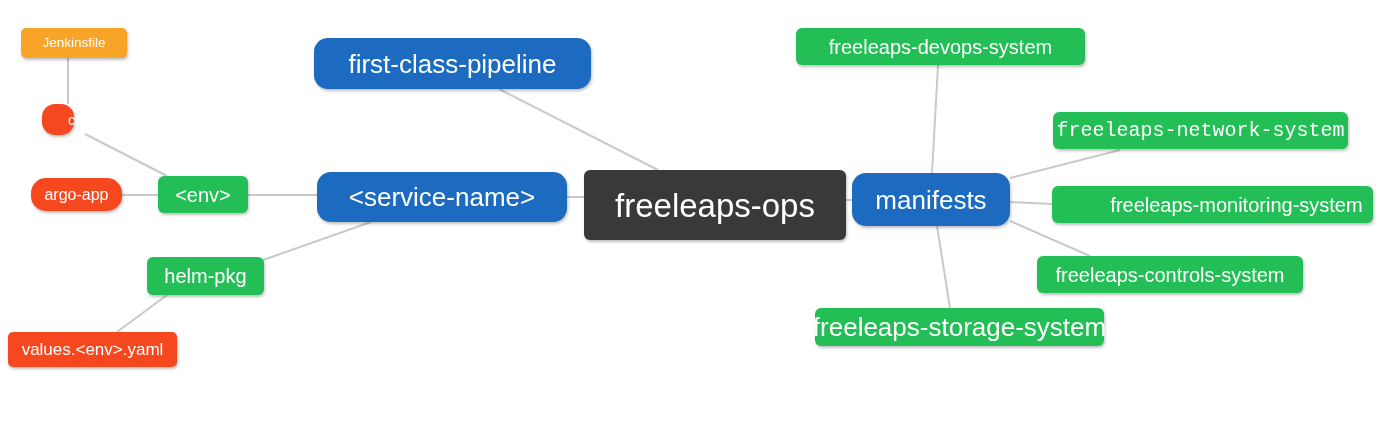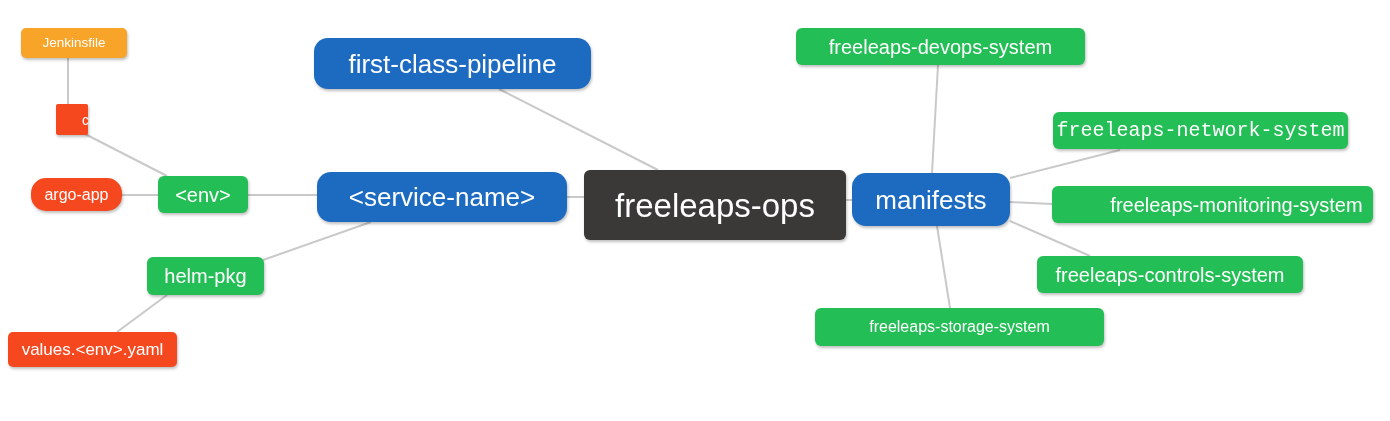--- a/index.html
+++ b/index.html
@@ -34,34 +34,34 @@
     cursor: default;
     line-height: 1;
   }
   .dark   { background: #3b3838; }
   .blue   { background: #1c6bc1; border-radius: 14px; }
   .green  { background: #23be55; }
   .red    { background: #f5481f; }
   .orange { background: #f7a428; }
 
   .n-jenkinsfile { left: 21px;  top: 28px;  width: 106px;  height: 30px; font-size: 13.5px; border-radius: 5px; }
-  .n-ci          { left: 56px;  top: 104px; width: 32px;  height: 31px; font-size: 14px;   border-radius: 2px; padding-left: 30px; }
+  .n-ci          { left: 42px;  top: 104px; width: 32px;  height: 31px; font-size: 14px;   border-radius: 13px; padding-left: 30px; }
   .n-argo       { left: 31px;  top: 178px; width: 91px;  height: 33px; font-size: 16px;   border-radius: 15px; }
   .n-env        { left: 158px; top: 176px; width: 90px;  height: 37px; font-size: 20px; }
   .n-helm       { left: 147px; top: 257px; width: 117px; height: 38px; font-size: 20px; }
   .n-values     { left: 8px;   top: 332px; width: 169px; height: 35px; font-size: 17px;   border-radius: 5px; }
   .n-pipeline   { left: 314px; top: 38px;  width: 277px; height: 51px; font-size: 26px; }
   .n-service    { left: 317px; top: 172px; width: 250px; height: 50px; font-size: 26px; }
   .n-ops        { left: 584px; top: 170px; width: 262px; height: 70px; font-size: 33px; }
   .n-manifests  { left: 852px; top: 173px; width: 158px; height: 53px; font-size: 26px; }
   .n-devops     { left: 796px;  top: 28px;  width: 289px; height: 37px; font-size: 20px; }
   .n-network    { left: 1053px; top: 112px; width: 295px; height: 37px; font-size: 20px; font-family: Liberation Mono, monospace; }
   .n-monitoring { left: 1052px; top: 186px; width: 321px; height: 37px; font-size: 20px; padding-left: 48px; }
   .n-controls   { left: 1037px; top: 256px; width: 266px; height: 37px; font-size: 20px; }
-  .n-storage    { left: 815px;  top: 308px; width: 289px; height: 38px; font-size: 16px; }
+  .n-storage    { left: 815px;  top: 308px; width: 289px; height: 38px; font-size: 26px; }
 </style>
 </head>
 <body>
 
 <div id="canvas">
 
   <svg id="edges" viewBox="0 0 1390 421" xmlns="http://www.w3.org/2000/svg">
     <line x1="68" y1="58" x2="68" y2="104"></line>
     <line x1="85" y1="134" x2="167" y2="176"></line>
     <line x1="122" y1="195" x2="158" y2="195"></line>

